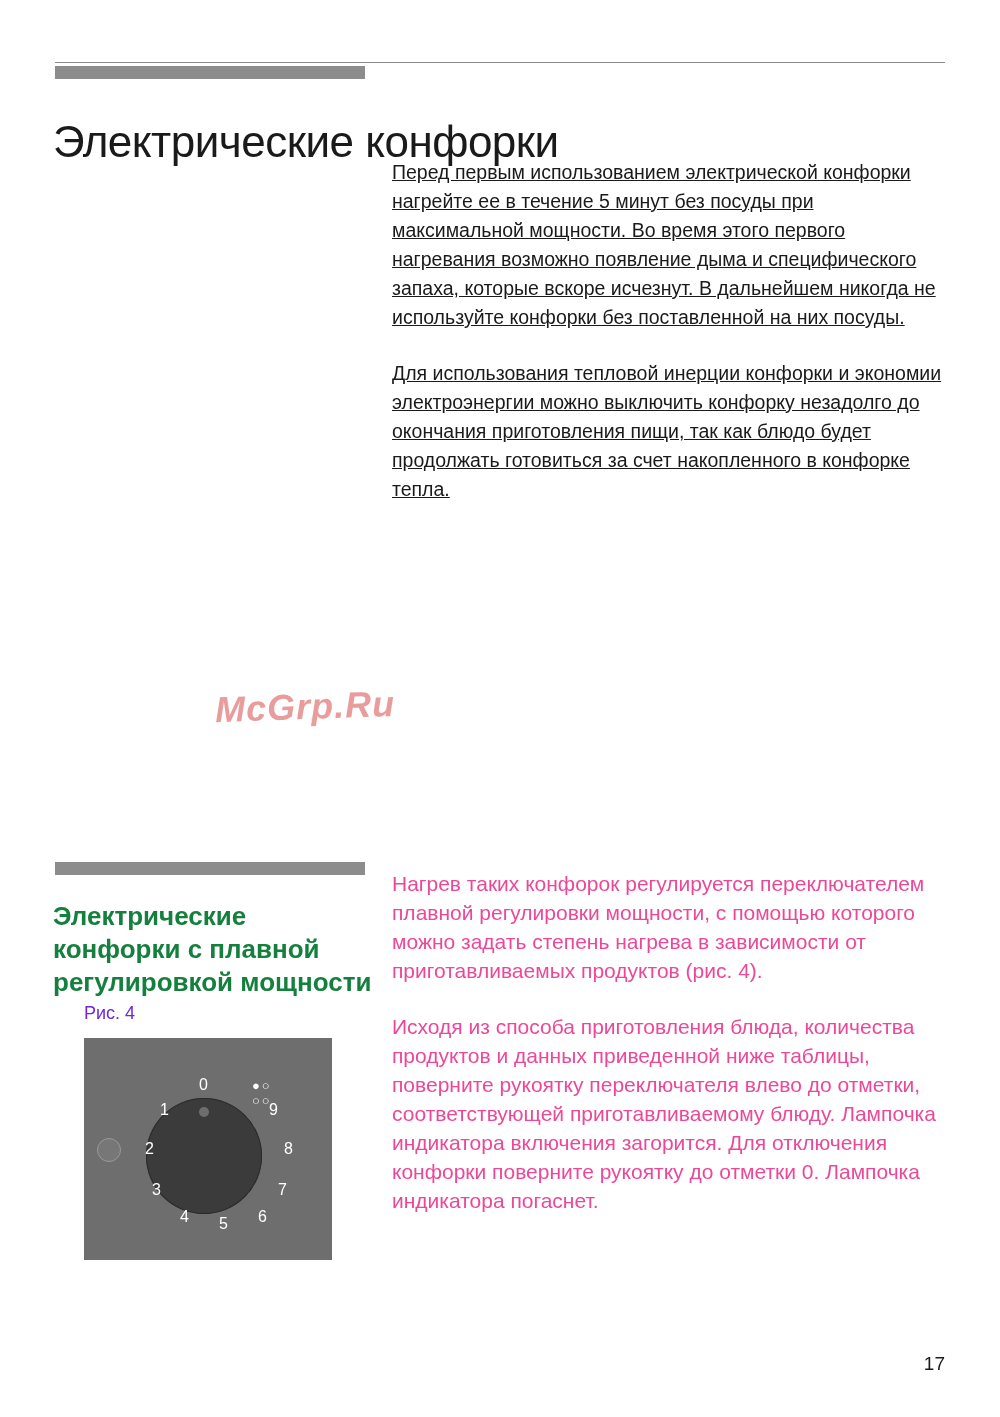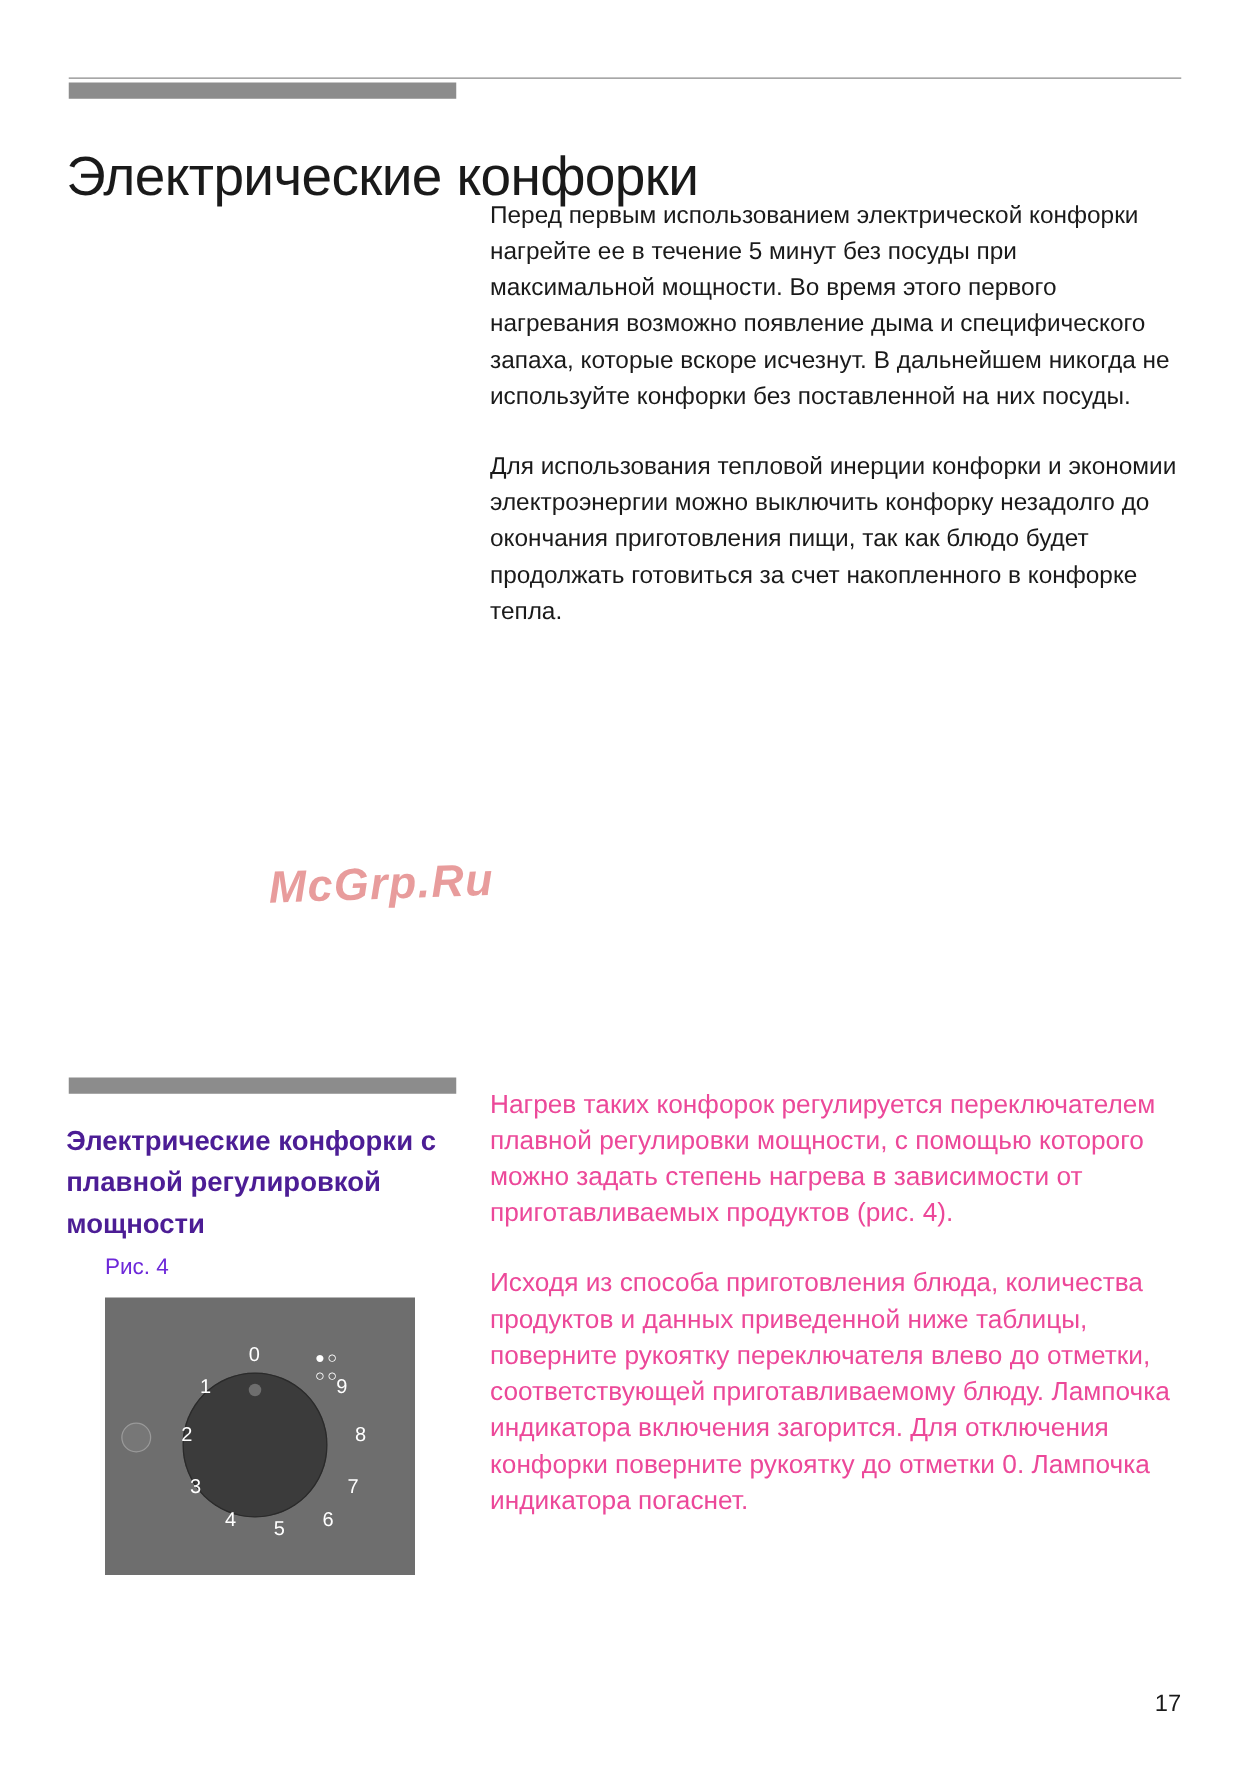--- a/index.html
+++ b/index.html
@@ -48,39 +48,40 @@
     position: absolute;
     left: 392px;
     top: 158px;
     width: 552px;
     font-size: 19.5px;
     line-height: 29px;
     color: #1a1a1a;
   }
   .col-right p {
     margin: 0 0 27px 0;
+    text-decoration: underline;
   }
 
   
   .sec2-bar {
     position: absolute;
     left: 55px;
     top: 862px;
     width: 310px;
     height: 13px;
     background: #8c8c8c;
   }
   .sec2-heading {
     position: absolute;
     left: 53px;
     top: 878px;
     width: 320px;
-    font-size: 22px;
+    font-size: 26px;
     line-height: 33px;
-    color: #4c1d95;
+    color: #15803d;
   }
   .fig-caption {
     position: absolute;
     left: 84px;
     top: 1003px;
     font-size: 18px;
     color: #6d28d9;
   }
 
   .sec2-text {

